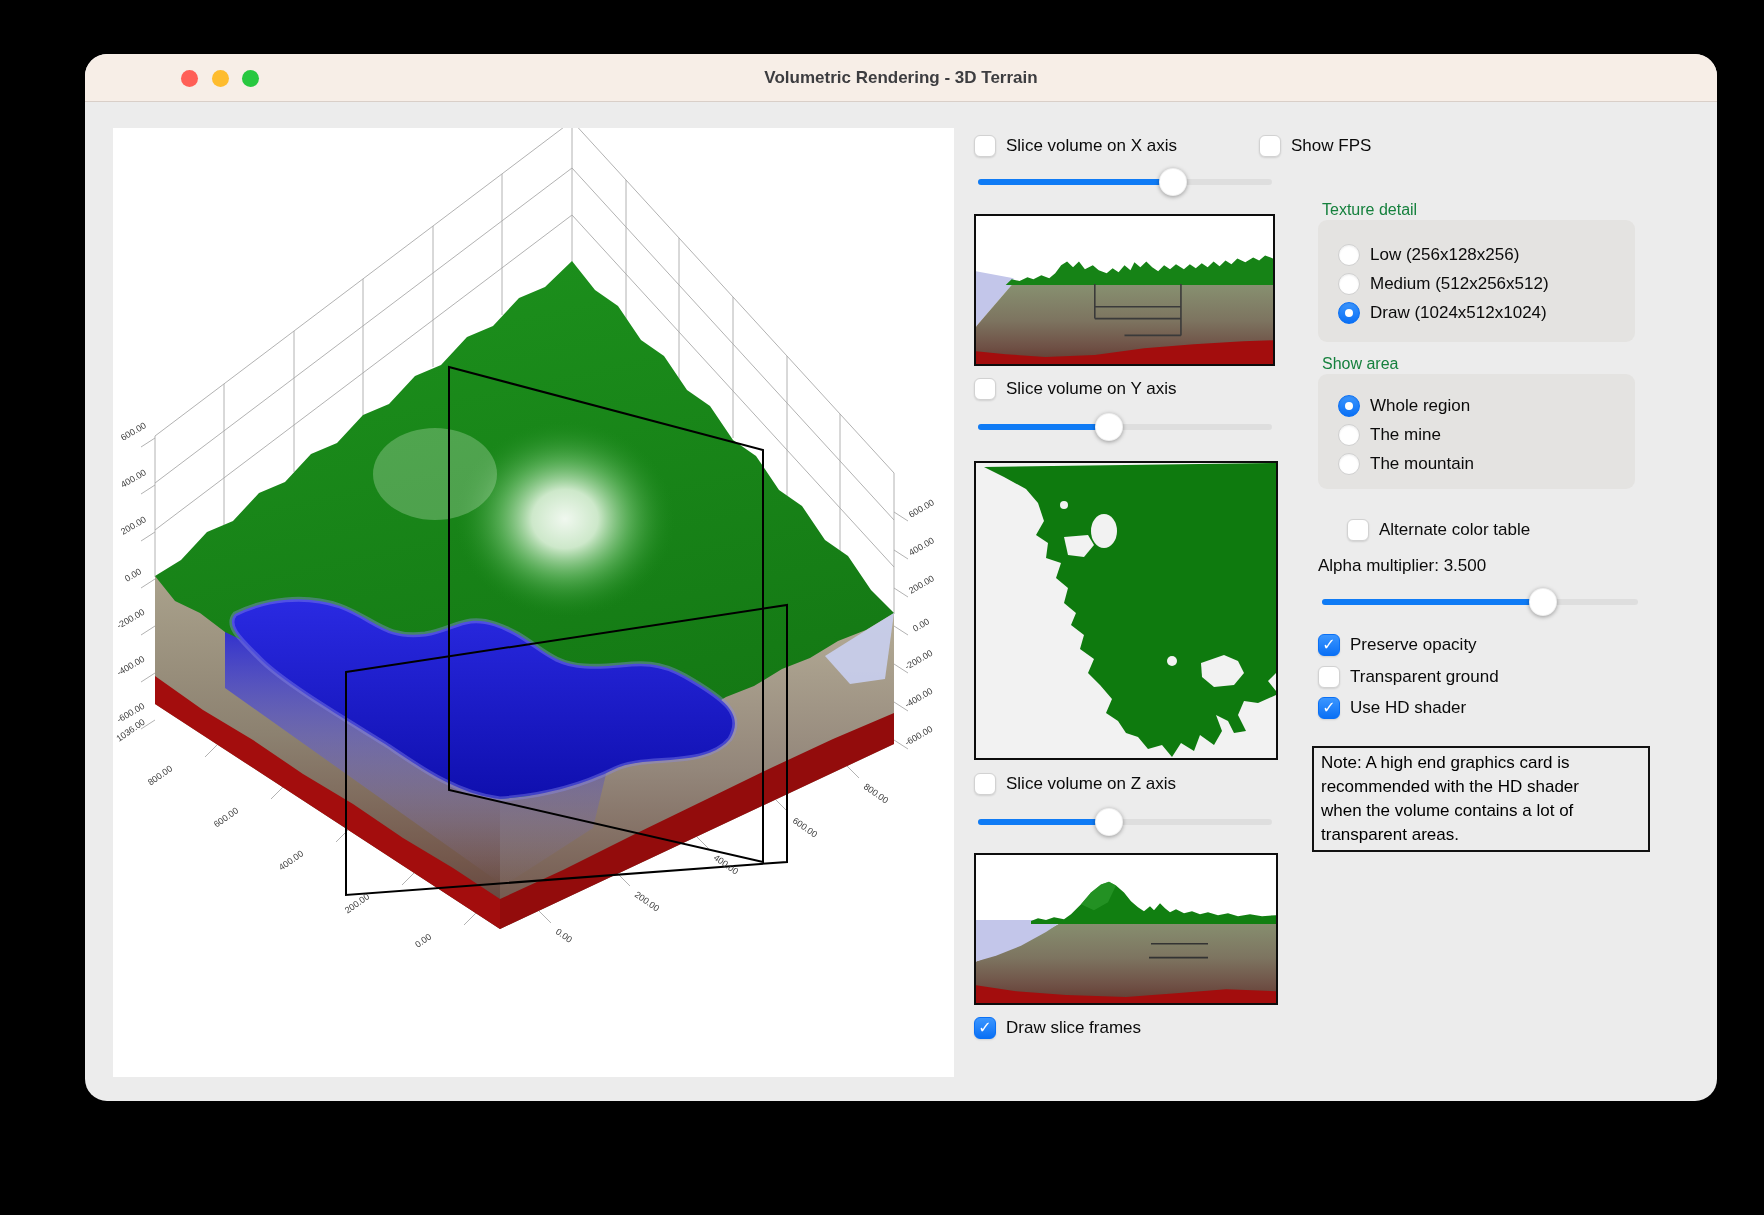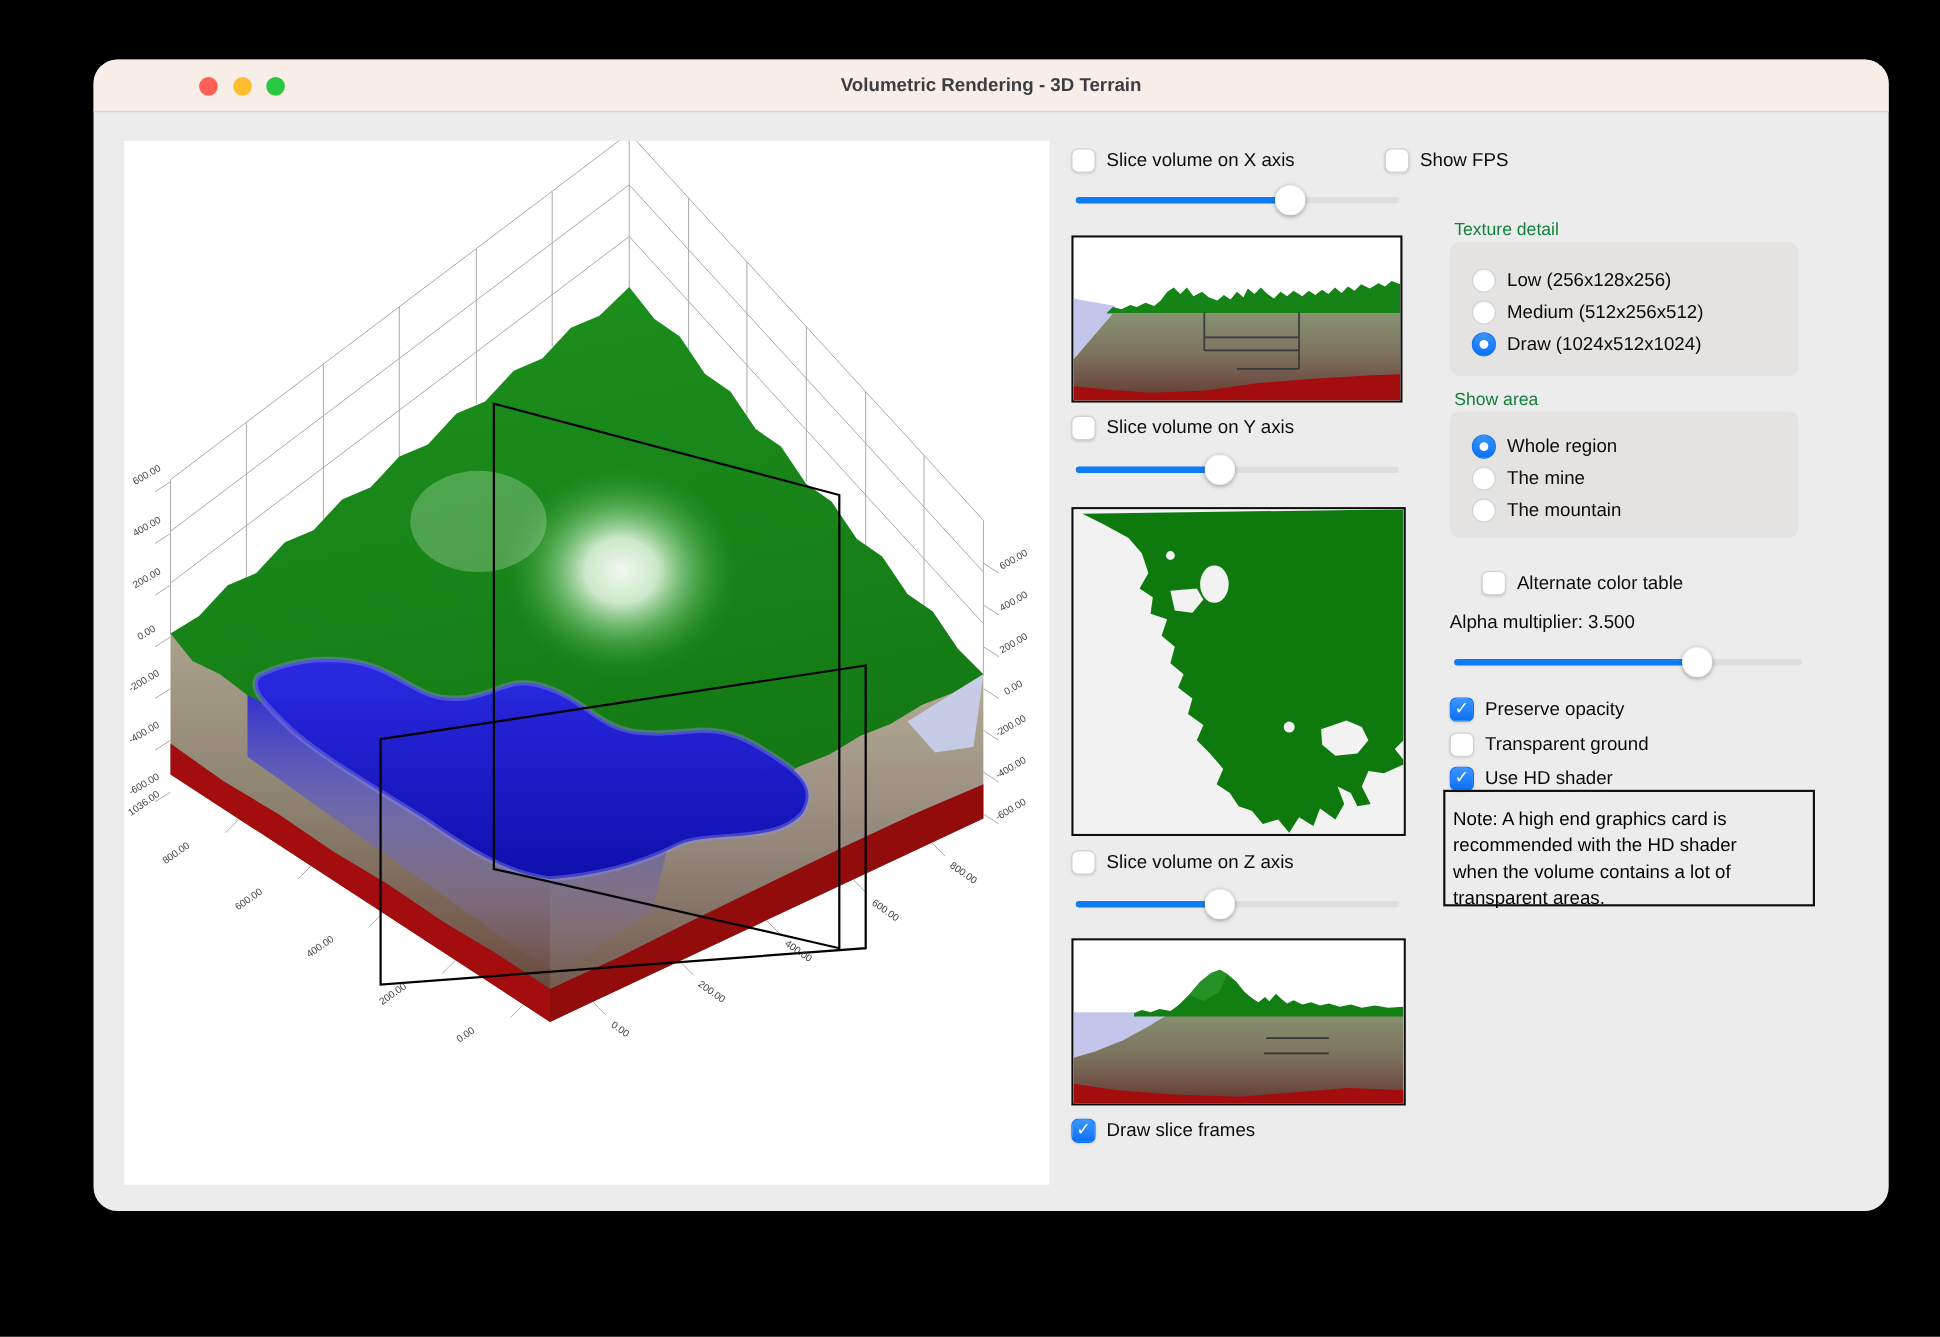--- a/index.html
+++ b/index.html
@@ -27,22 +27,22 @@
   .slider .track{position:absolute;left:0;right:0;top:11px;height:6px;border-radius:3px;background:#dedede;}
   .slider .fill{position:absolute;left:0;top:11px;height:6px;border-radius:3px;background:#0f7bf5;
     width:calc(var(--f,.5)*100%);}
   .slider .knob{position:absolute;top:0;width:28px;height:28px;border-radius:50%;background:#fff;
     border:1px solid rgba(0,0,0,.06);box-sizing:border-box;box-shadow:0 1px 4px rgba(0,0,0,.35);
     left:calc(var(--f,.5)*(100% - 28px));}
   .preview{position:absolute;background:#fff;border:2px solid #0d0d0d;box-sizing:border-box;}
   .preview svg{display:block;width:100%;height:100%;}
   .grouplabel{position:absolute;font-size:16px;color:#15803d;}
   .groupbox{position:absolute;background:#e4e3e1;border-radius:9px;}
-  #note-box{position:absolute;left:1227px;top:664px;width:338px;height:106px;border:2px solid #111;
-    box-sizing:border-box;padding:13px 7px;font-size:17px;line-height:24px;color:#000;}
+  #note-box{position:absolute;left:1227px;top:692px;width:338px;height:106px;border:2px solid #111;
+    box-sizing:border-box;padding:3px 7px;font-size:17px;line-height:24px;color:#000;}
 </style>
 </head>
 <body>
 
 <div id="window">
 
   <div id="titlebar">
     <div class="light" style="left:96px;background:#ff5f57;"></div>
     <div class="light" style="left:127px;background:#febc2e;"></div>
     <div class="light" style="left:157px;background:#28c840;"></div>

